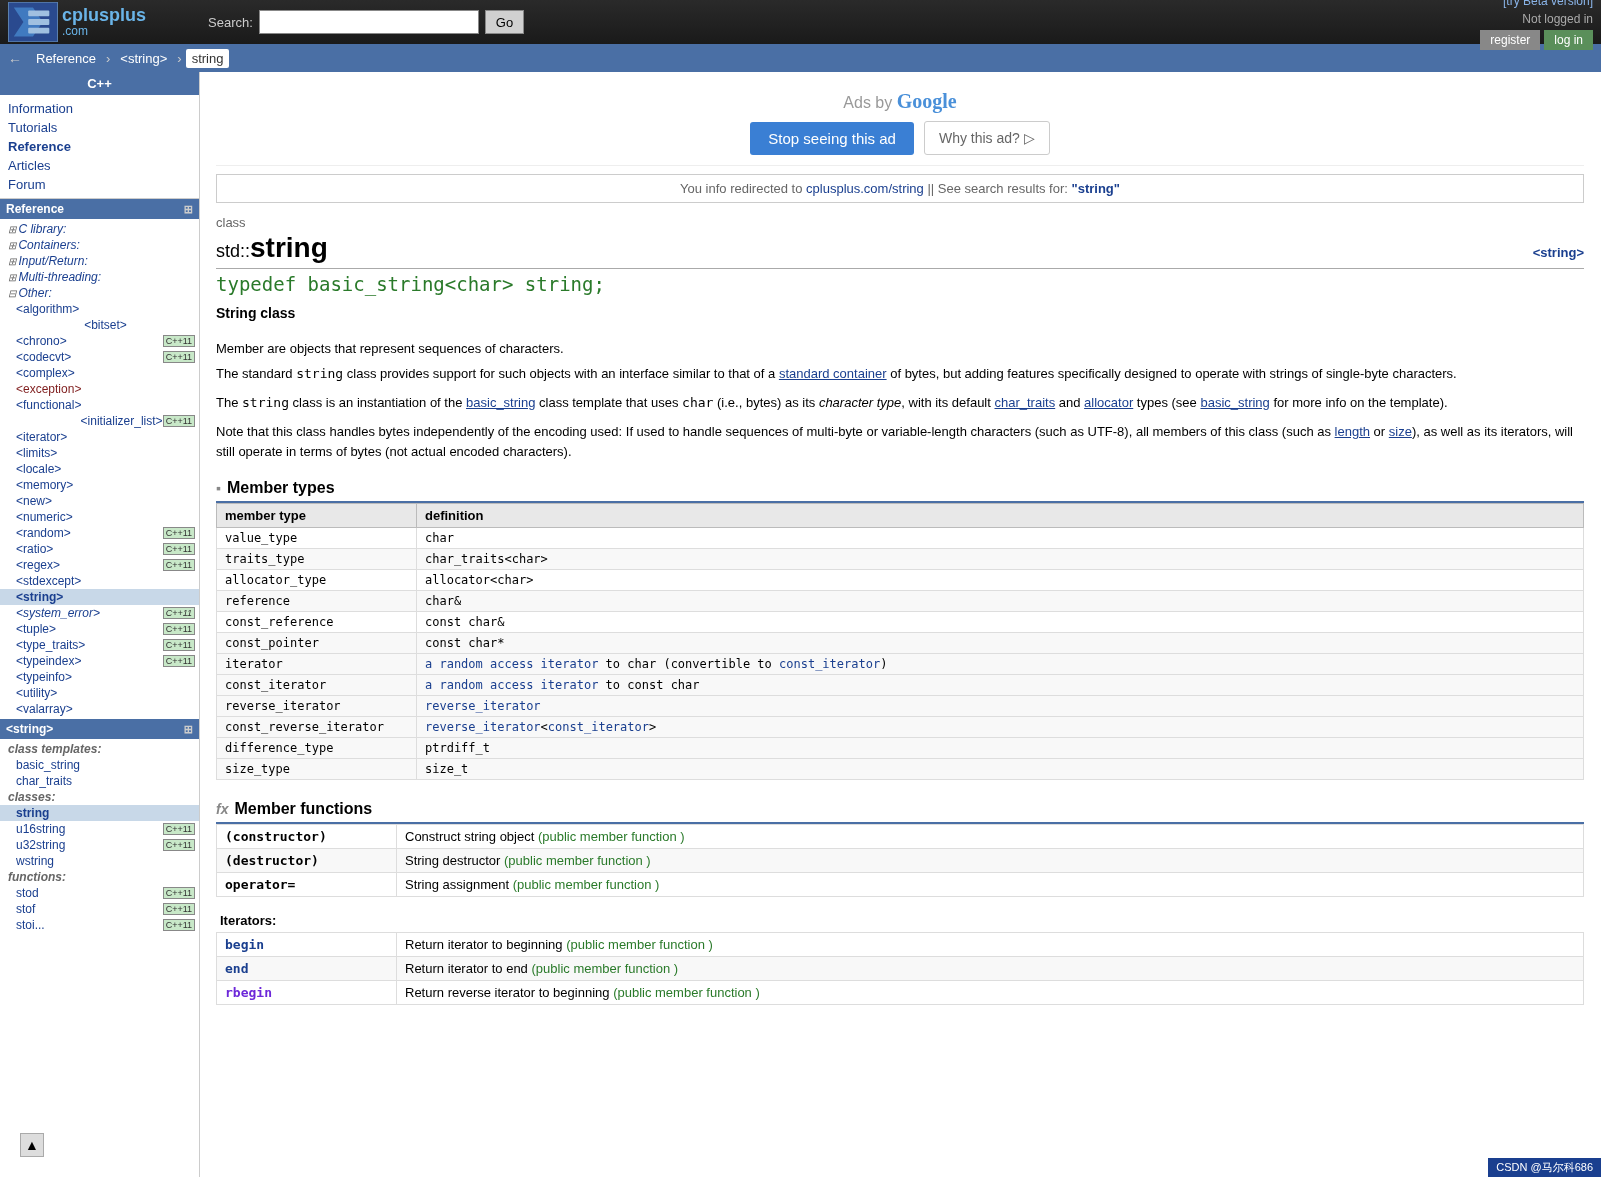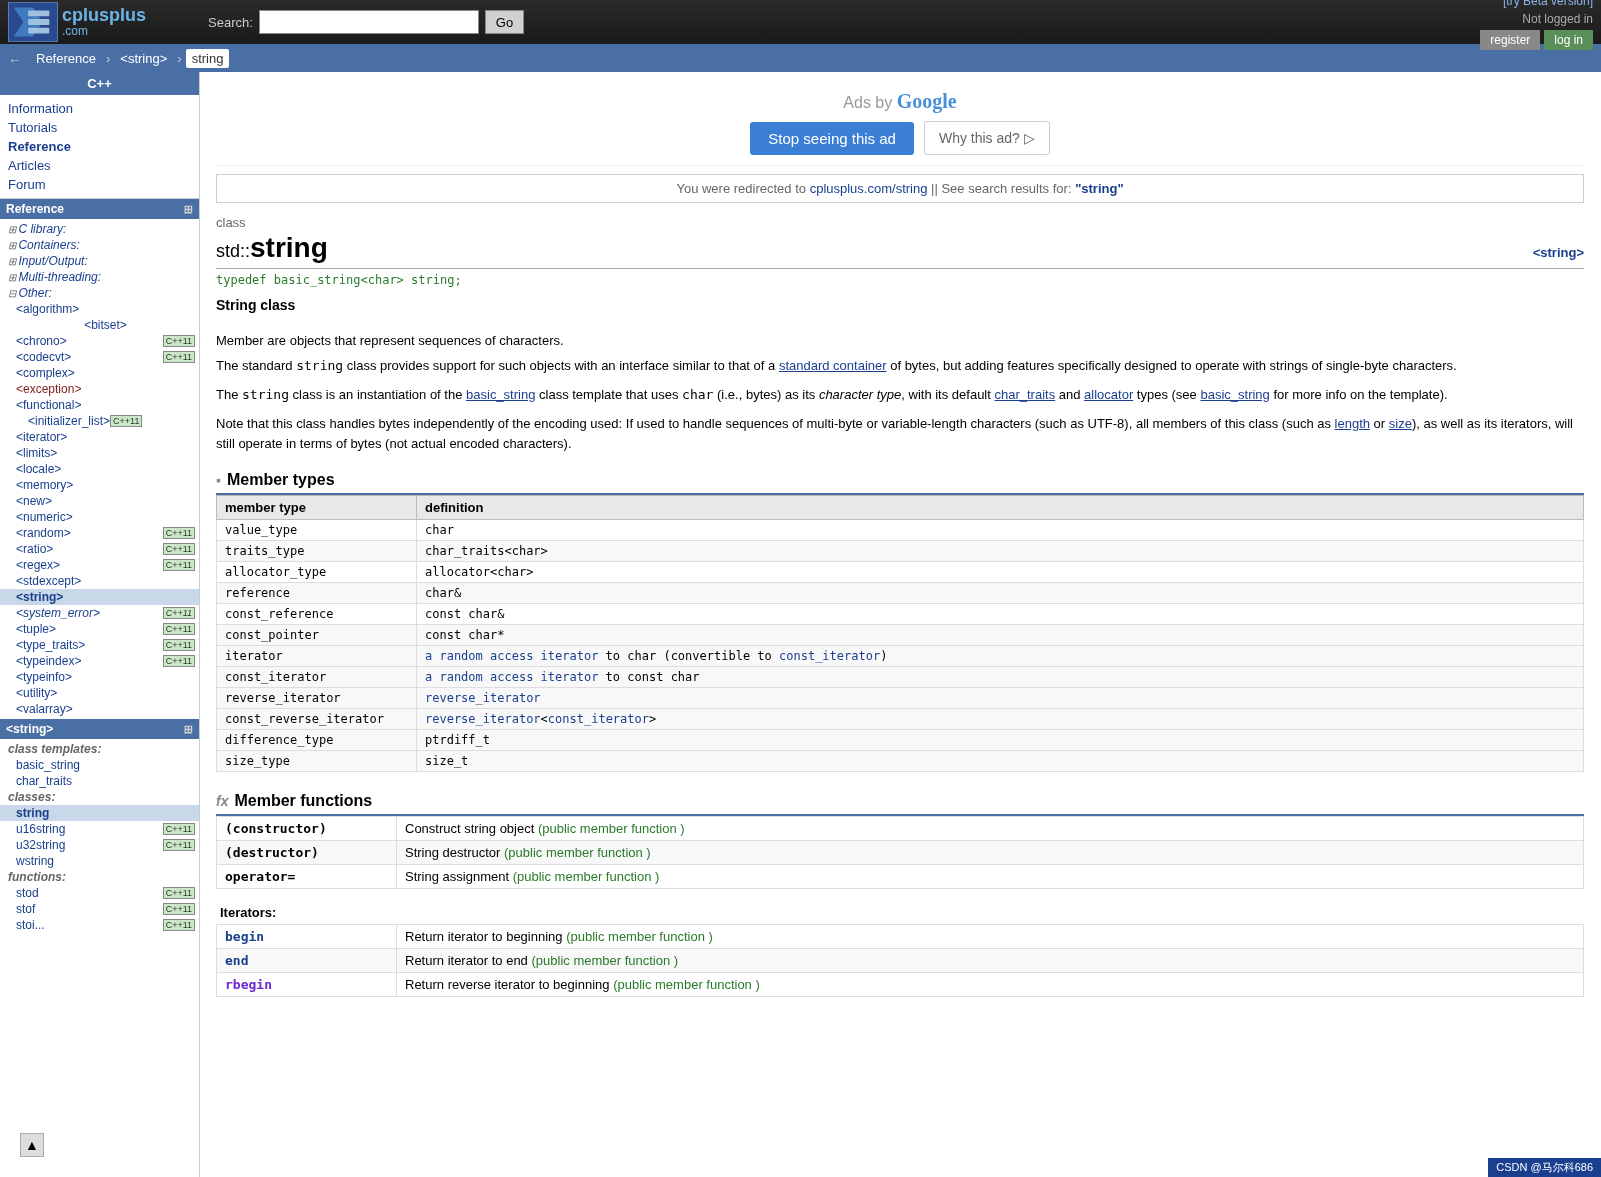--- a/index.html
+++ b/index.html
@@ -121,21 +121,21 @@
       <div style="padding:1px 4px 1px 8px;color:#1a3f8f;cursor:pointer;font-size:12px;font-style:italic;display:flex;align-items:center;gap:2px;">
         <span style="color:#666;font-size:10px;">⊞</span>
         <span>C library:</span>
       </div>
       <div style="padding:1px 4px 1px 8px;color:#1a3f8f;cursor:pointer;font-size:12px;font-style:italic;display:flex;align-items:center;gap:2px;">
         <span style="color:#666;font-size:10px;">⊞</span>
         <span>Containers:</span>
       </div>
       <div style="padding:1px 4px 1px 8px;color:#1a3f8f;cursor:pointer;font-size:12px;font-style:italic;display:flex;align-items:center;gap:2px;">
         <span style="color:#666;font-size:10px;">⊞</span>
-        <span>Input/Output:</span>
+        <span>Input/Return:</span>
       </div>
       <div style="padding:1px 4px 1px 8px;color:#1a3f8f;cursor:pointer;font-size:12px;font-style:italic;display:flex;align-items:center;gap:2px;">
         <span style="color:#666;font-size:10px;">⊞</span>
         <span>Multi-threading:</span>
       </div>
       <div style="padding:1px 4px 1px 8px;color:#1a3f8f;cursor:pointer;font-size:12px;font-style:italic;display:flex;align-items:center;gap:2px;">
         <span style="color:#666;font-size:10px;">⊟</span>
         <span>Other:</span>
       </div>
 
@@ -155,21 +155,21 @@
       </div>
       <div style="padding:1px 4px 1px 16px;color:#1a3f8f;cursor:pointer;font-size:12px;">
         <span>&lt;complex&gt;</span>
       </div>
       <div style="padding:1px 4px 1px 16px;color:#7f1d1d;cursor:pointer;font-size:12px;">
         <span>&lt;exception&gt;</span>
       </div>
       <div style="padding:1px 4px 1px 16px;color:#1a3f8f;cursor:pointer;font-size:12px;">
         <span>&lt;functional&gt;</span>
       </div>
-      <div style="padding:1px 4px 1px 28px;color:#1a3f8f;cursor:pointer;font-size:12px;display:flex;justify-content:flex-start;align-items:center;">
+      <div style="padding:1px 4px 1px 28px;color:#1a3f8f;cursor:pointer;font-size:12px;display:flex;justify-content:flex-end;align-items:center;">
         <span>&lt;initializer_list&gt;</span>
         <span style="background:#c8e8c8;border:1px solid #888;color:#333;font-size:9px;padding:0 2px;">C++11</span>
       </div>
       <div style="padding:1px 4px 1px 16px;color:#1a3f8f;cursor:pointer;font-size:12px;">
         <span>&lt;iterator&gt;</span>
       </div>
       <div style="padding:1px 4px 1px 16px;color:#1a3f8f;cursor:pointer;font-size:12px;">
         <span>&lt;limits&gt;</span>
       </div>
       <div style="padding:1px 4px 1px 16px;color:#1a3f8f;cursor:pointer;font-size:12px;">
@@ -273,36 +273,36 @@
       <div id="ad-buttons" style="display:flex;justify-content:center;gap:10px;align-items:center;">
         <button style="background:#3a7fd4;color:#fff;border:none;padding:8px 18px;font-size:15px;cursor:pointer;border-radius:3px;">Stop seeing this ad</button>
         <button style="background:#fff;color:#666;border:1px solid #ccc;padding:8px 14px;font-size:14px;cursor:pointer;border-radius:3px;display:flex;align-items:center;gap:4px;">
           <span>Why this ad?</span>
           <span>▷</span>
         </button>
       </div>
     </div>
 
     <div id="redirect-notice" style="text-align:center;padding:6px;border:1px solid #ccc;margin-bottom:12px;font-size:13px;color:#666;">
-      <span>You were redirected to</span>
+      <span>You info redirected to</span>
       <a style="color:#1a3f8f;">cplusplus.com/string</a>
       <span> || </span>
       <span>See search results for:</span>
       <a style="color:#1a3f8f;font-weight:bold;">"string"</a>
     </div>
 
     <div style="color:#666;font-size:13px;margin-bottom:2px;">class</div>
     <div style="font-size:22px;font-weight:bold;margin-bottom:4px;display:flex;justify-content:space-between;align-items:baseline;border-bottom:1px solid #aaa;padding-bottom:4px;">
       <div>
         <span style="font-weight:normal;font-size:18px;">std::</span><span style="font-size:28px;font-weight:bold;">string</span>
       </div>
       <a style="color:#1a3f8f;font-size:13px;">&lt;string&gt;</a>
     </div>
 
-    <div style="color:#2a7a2a;font-size:12px;font-family:monospace;margin-bottom:10px;">typedef basic_string&lt;char&gt; string;</div>
+    <div style="color:#2a7a2a;font-size:19px;font-family:monospace;margin-bottom:10px;">typedef basic_string&lt;char&gt; string;</div>
 
     <div style="font-weight:bold;font-size:14px;margin-bottom:20px;">String class</div>
     <div style="font-size:13px;margin-bottom:8px;">Member are objects that represent sequences of characters.</div>
 
     <div style="font-size:13px;line-height:1.6;margin-bottom:8px;">
       The standard <code>string</code> class provides support for such objects with an interface similar to that of a <a href="#" style="color:#1a3f8f;">standard container</a> of bytes, but adding features specifically designed to operate with strings of single-byte characters.
     </div>
 
     <div style="font-size:13px;line-height:1.6;margin-bottom:8px;">
       The <code>string</code> class is an instantiation of the <a href="#" style="color:#1a3f8f;">basic_string</a> class template that uses <code>char</code> (i.e., bytes) as its <em>character type</em>, with its default <a href="#" style="color:#1a3f8f;">char_traits</a> and <a href="#" style="color:#1a3f8f;">allocator</a> types (see <a href="#" style="color:#1a3f8f;">basic_string</a> for more info on the template).

